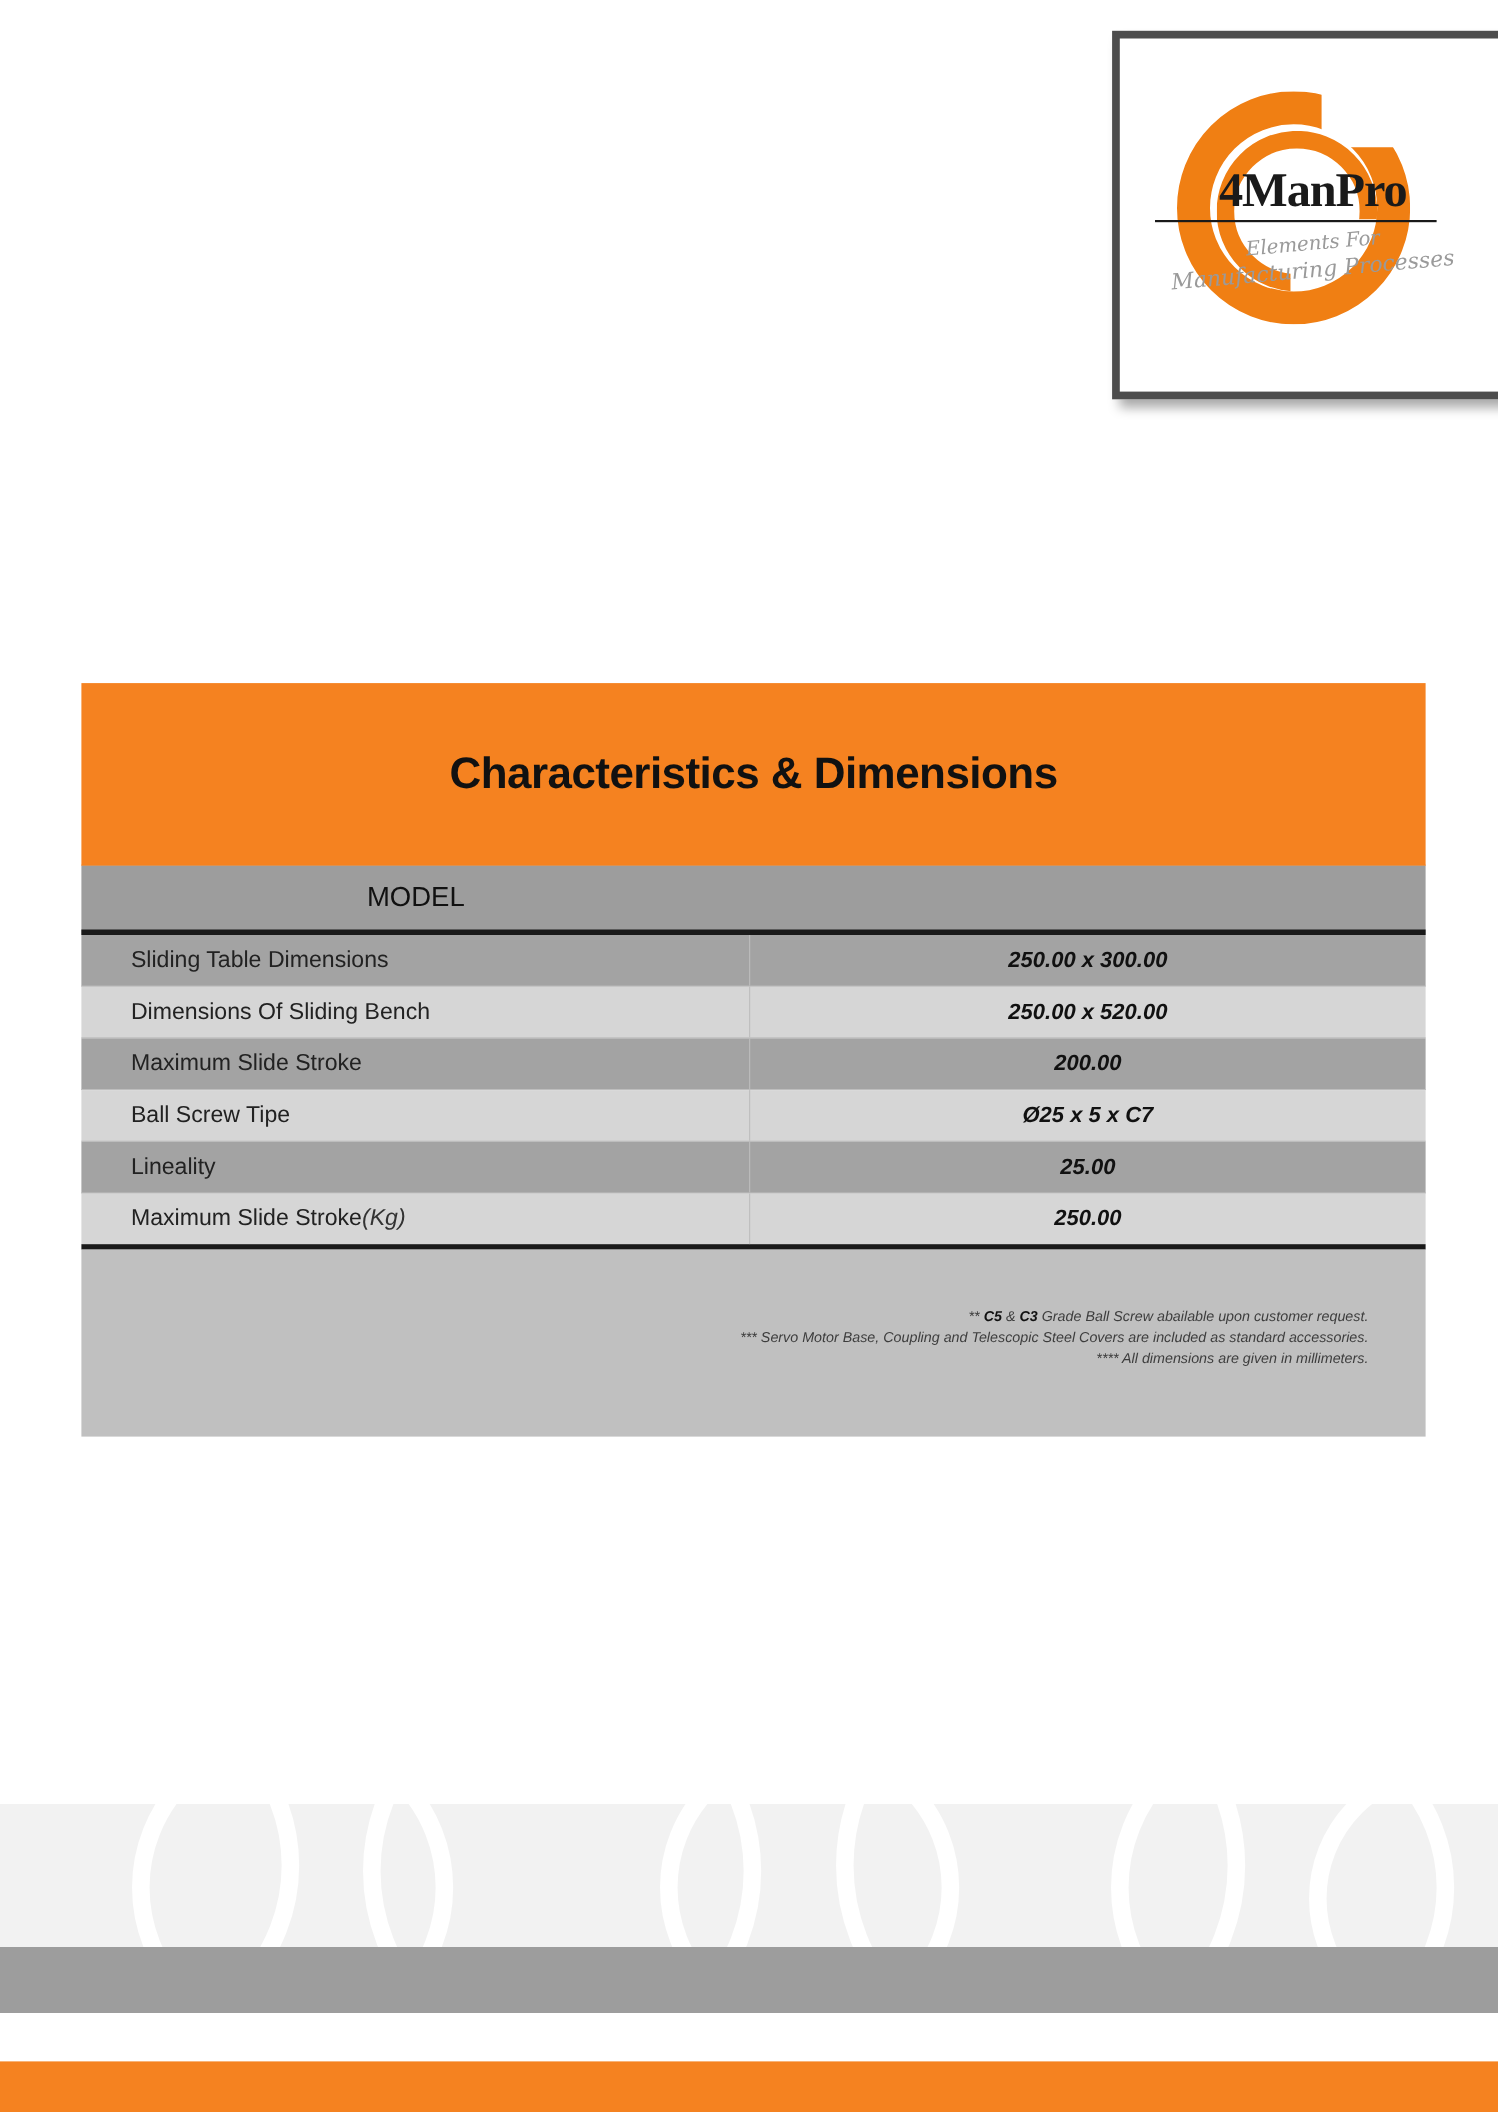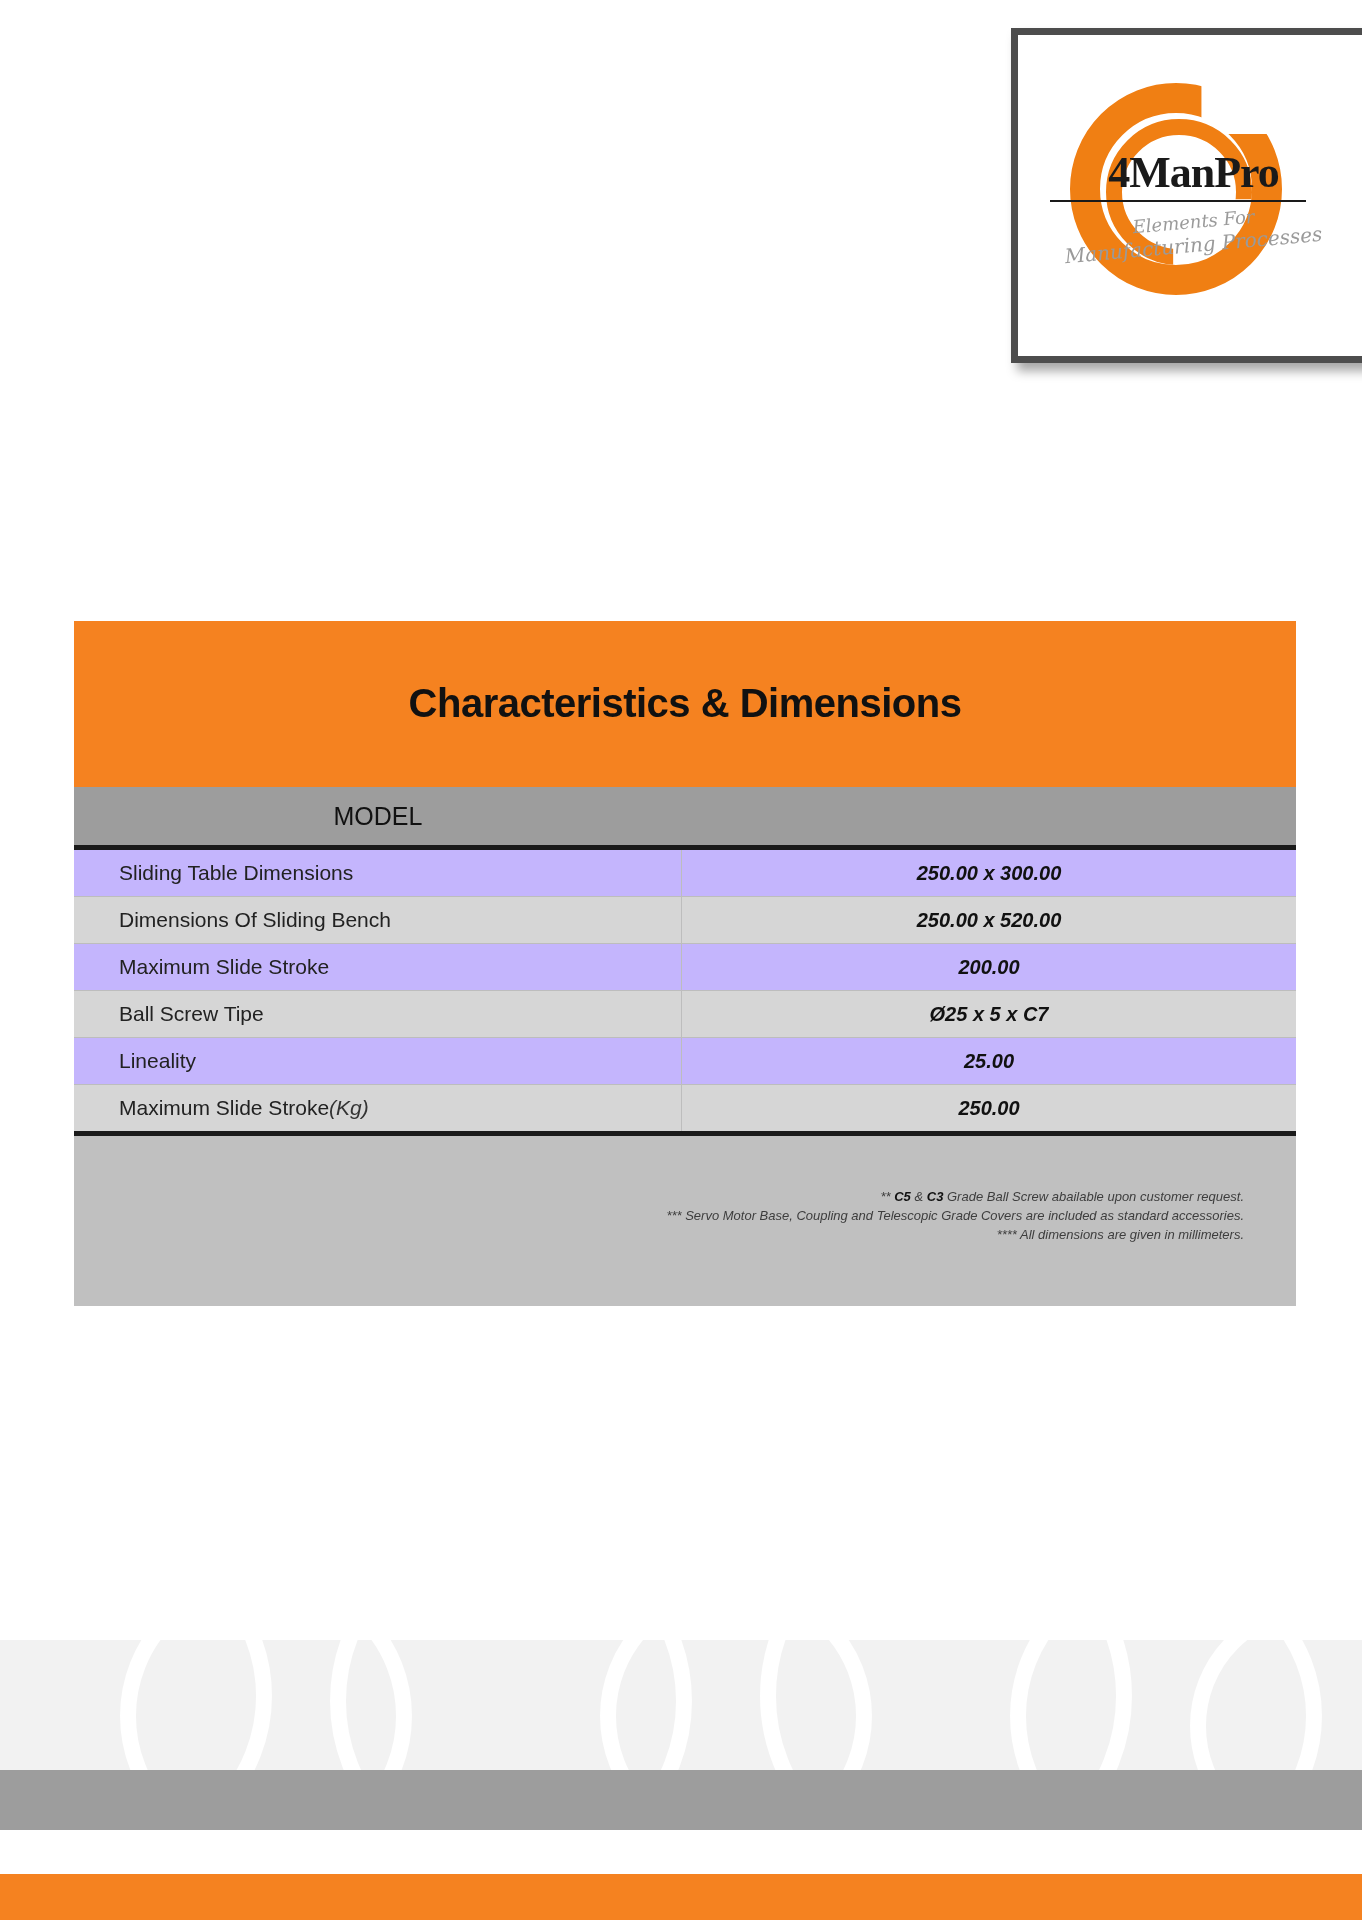--- a/index.html
+++ b/index.html
@@ -122,21 +122,21 @@
   .cell-label { width: 608px; }
   .cell-value { flex: 1; font-weight: bold; }
 
   .spec-rows { border-bottom: 5px solid #1a1a1a; }
   .spec-row {
     display: flex;
     height: 46px;
     border-bottom: 1px solid #bdbdbd;
   }
   .spec-row:last-child { border-bottom: none; }
-  .spec-row.odd { background: #c4b5fd; }
+  .spec-row.odd { background: #a3a3a3; }
   .spec-row.even { background: #d6d6d6; justify-content: center; }
   .spec-row .r-label {
     width: 608px;
     box-sizing: border-box;
     padding-left: 45px;
     display: flex;
     align-items: center;
     font-size: 21px;
     color: #222222;
     border-right: 1px solid #bdbdbd;
@@ -292,21 +292,21 @@
       </div>
       <div class="r-value">250.00</div>
     </div>
 
   </div>
 
   <div class="spec-notes">
     <div class="note">
       <span>**  </span><b>C5</b><span> &amp; </span><b>C3</b><span> Grade Ball Screw abailable upon customer request.</span>
     </div>
-    <div class="note">*** Servo Motor Base, Coupling and Telescopic Grade Covers are included as standard accessories.</div>
+    <div class="note">*** Servo Motor Base, Coupling and Telescopic Steel Covers are included as standard accessories.</div>
     <div class="note">**** All dimensions are given in millimeters.</div>
   </div>
 
 </div>
 
 <div class="footer-swirl">
   <div class="arc a1"></div>
   <div class="arc a2"></div>
   <div class="arc a3"></div>
   <div class="arc a4"></div>

